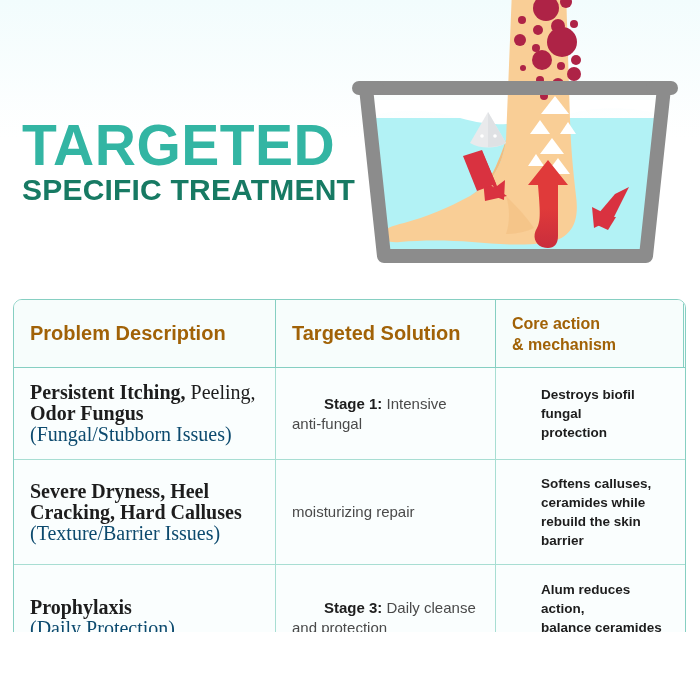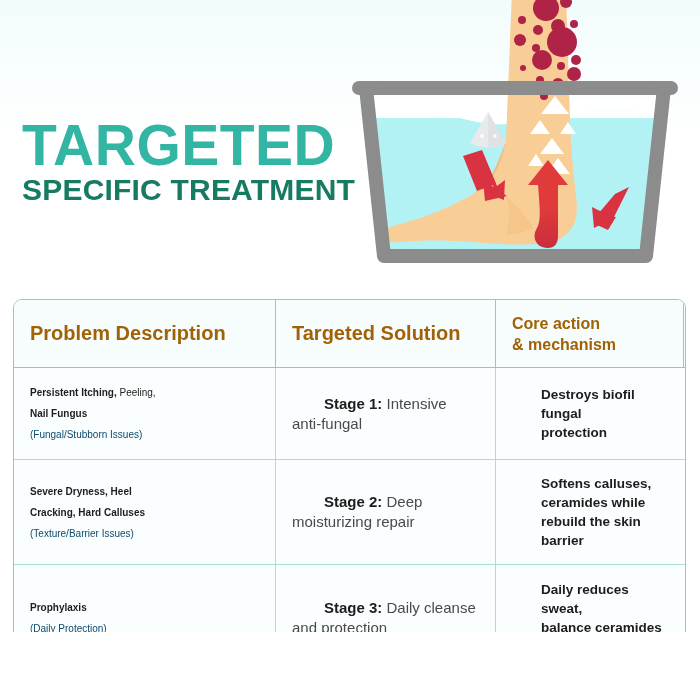--- a/index.html
+++ b/index.html
@@ -107,23 +107,24 @@
 
   .hdr-text {
     color: #a16207;
     font-size: 20px;
     font-weight: bold;
     line-height: 23px;
   }
   .hdr-text.two-line { font-size: 16px; line-height: 21px; }
 
   .c1-line {
-    font-size: 10px;
+    font-size: 20px;
     line-height: 21px;
     color: #1d1d1d;
+    font-family: Liberation Serif, serif;
   }
   .c1-strong { font-weight: bold; }
   .c1-paren { color: #0c4a6e; }
 
   .c2-line {
     font-size: 15px;
     line-height: 20px;
     color: #4a4a4a;
   }
   .c2-stage { font-weight: bold; color: #1d1d1d; margin-left: 32px; }
@@ -254,60 +255,59 @@
       </div>
       <div class="cell col-3">
         <span class="hdr-text two-line">Core action</span>
         <span class="hdr-text two-line">&amp; mechanism</span>
       </div>
     </div>
 
     <div class="trow body-row r1">
       <div class="cell col-1">
         <div class="c1-line"><span class="c1-strong">Persistent Itching,</span><span> Peeling,</span></div>
-        <div class="c1-line c1-strong">Nail Fungus</div>
+        <div class="c1-line c1-strong">Odor Fungus</div>
         <div class="c1-line c1-paren">(Fungal/Stubborn Issues)</div>
       </div>
       <div class="cell col-2">
         <div class="c2-line"><span class="c2-stage">Stage 1:</span><span> Intensive</span></div>
         <div class="c2-line">anti-fungal</div>
       </div>
       <div class="cell col-3">
         <div class="c3-line">Destroys biofil fungal</div>
         <div class="c3-line">protection</div>
       </div>
     </div>
 
     <div class="trow body-row r2">
       <div class="cell col-1">
         <div class="c1-line c1-strong">Severe Dryness, Heel</div>
         <div class="c1-line c1-strong">Cracking, Hard Calluses</div>
         <div class="c1-line c1-paren">(Texture/Barrier Issues)</div>
       </div>
       <div class="cell col-2">
-        <div class="c2-line"><span class="c2-stage">Stage 2:</span><span> Deep</span></div>
         <div class="c2-line">moisturizing repair</div>
       </div>
       <div class="cell col-3">
         <div class="c3-line">Softens calluses,</div>
         <div class="c3-line">ceramides while</div>
         <div class="c3-line">rebuild the skin barrier</div>
       </div>
     </div>
 
     <div class="trow body-row r3">
       <div class="cell col-1">
         <div class="c1-line c1-strong">Prophylaxis</div>
         <div class="c1-line c1-paren">(Daily Protection)</div>
       </div>
       <div class="cell col-2">
         <div class="c2-line"><span class="c2-stage">Stage 3:</span><span> Daily cleanse</span></div>
         <div class="c2-line">and protection</div>
       </div>
       <div class="cell col-3">
-        <div class="c3-line">Daily reduces sweat,</div>
+        <div class="c3-line">Alum reduces action,</div>
         <div class="c3-line">balance ceramides</div>
         <div class="c3-line">flora.</div>
       </div>
     </div>
 
   </div>
 </div>
 
 </body></html>

